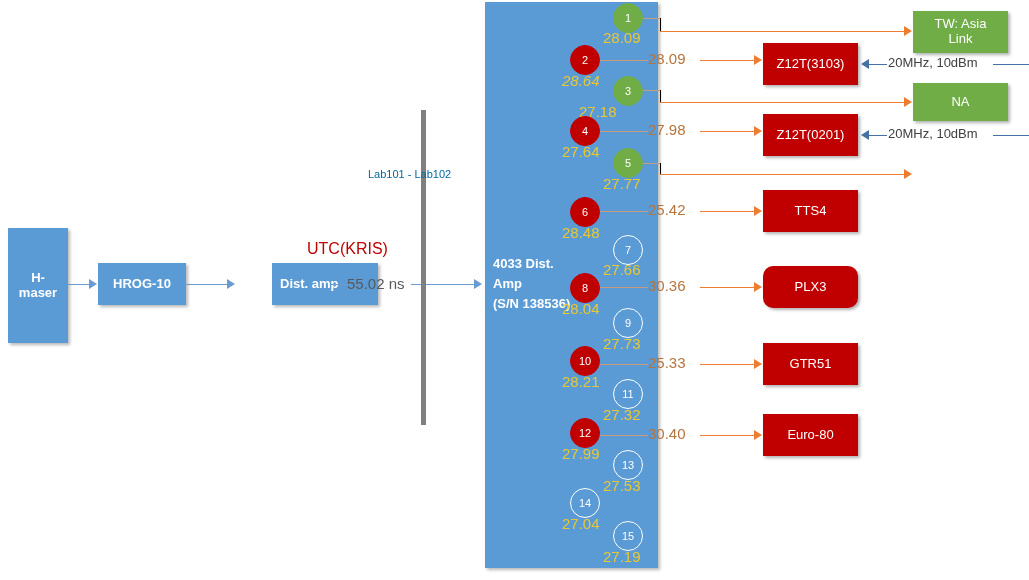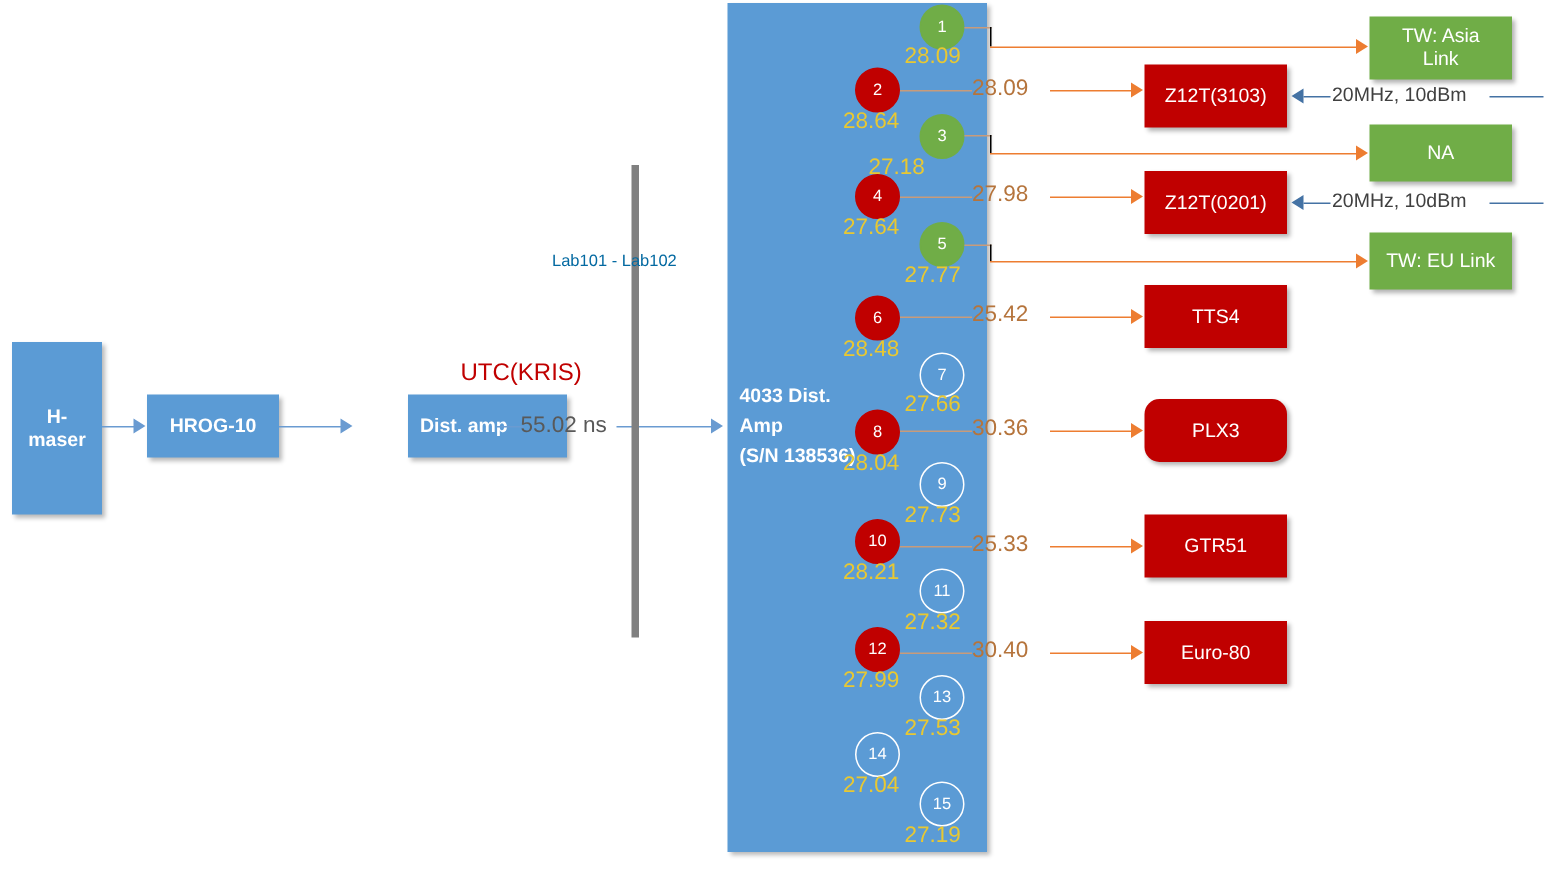--- a/index.html
+++ b/index.html
@@ -125,21 +125,21 @@
   </div>
 
   <div class="port green" style="left:613px;top:3px;">
       <span>1</span>
     </div>
   <div class="portval" style="left:603px;top:29px;">28.09</div>
 
   <div class="port red" style="left:570px;top:45px;">
       <span>2</span>
     </div>
-  <div class="portval" style="left:562px;top:72px;">28.64</div>
+  <div class="portval" style="left:562px;top:72px;font-style:italic;">28.64</div>
 
   <div class="port green" style="left:613px;top:76px;">
       <span>3</span>
     </div>
   <div class="portval" style="left:579px;top:103px;">27.18</div>
 
   <div class="port red" style="left:570px;top:116px;">
       <span>4</span>
     </div>
   <div class="portval" style="left:562px;top:143px;">27.64</div>
@@ -253,23 +253,20 @@
   </div>
 
   <div class="node greenbox" style="left:913px;top:83px;width:95px;height:38px;">
     <span>NA</span>
   </div>
 
   <div class="node redbox" style="left:763px;top:114px;width:95px;height:42px;">
     <span>Z12T(0201)</span>
   </div>
 
-  <div class="node greenbox" style="left:913px;top:155px;width:95px;height:38px;">
-    <span>TW: EU Link</span>
-  </div>
 
   <div class="node redbox" style="left:763px;top:190px;width:95px;height:42px;">
     <span>TTS4</span>
   </div>
 
   <div class="node redbox" style="left:763px;top:266px;width:95px;height:42px;border-radius:10px;">
     <span>PLX3</span>
   </div>
 
   <div class="node redbox" style="left:763px;top:343px;width:95px;height:42px;">

